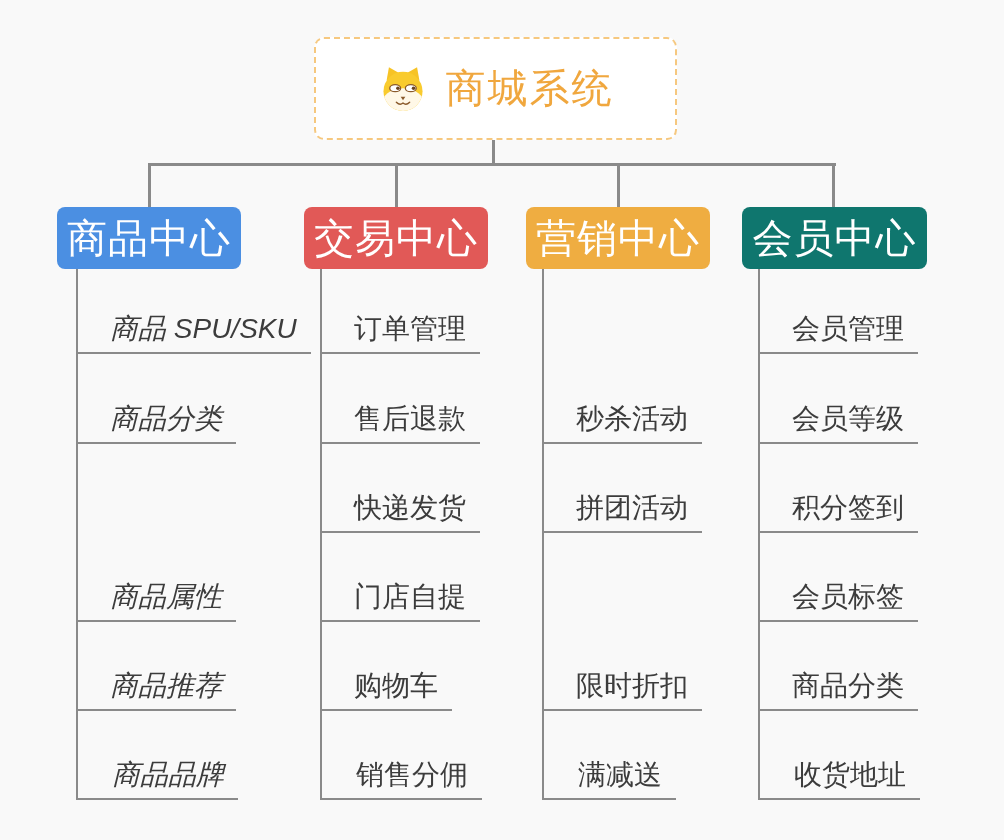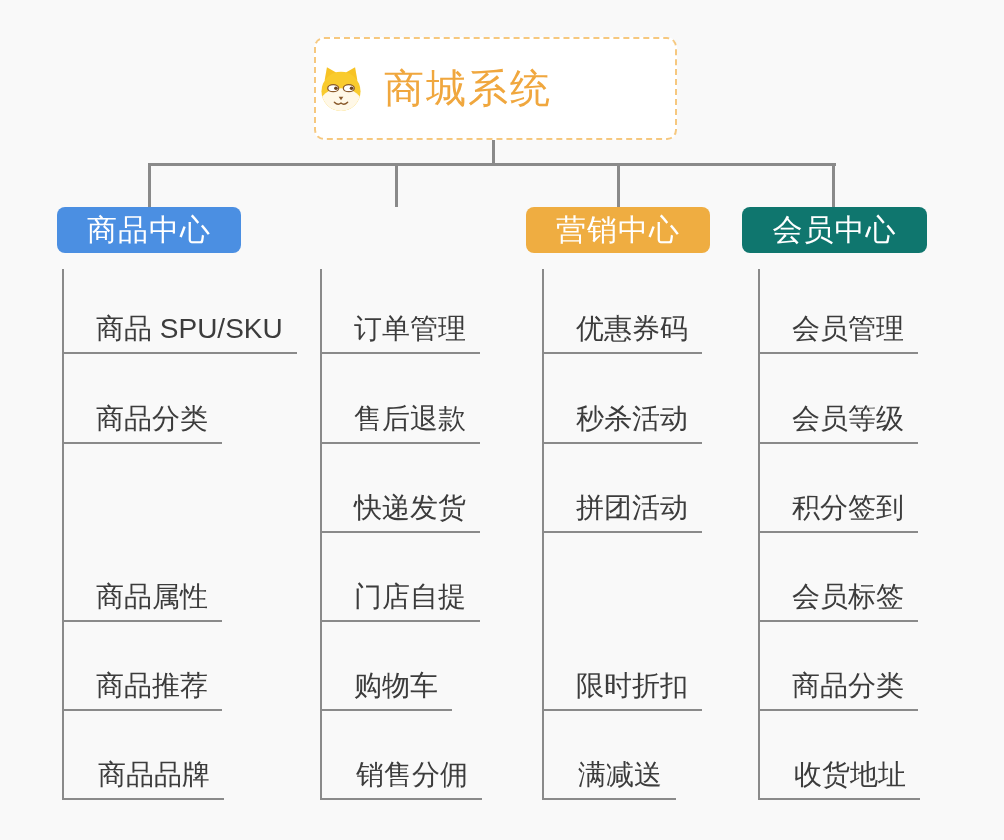--- a/index.html
+++ b/index.html
@@ -24,20 +24,21 @@
   
   .root-node {
     position: absolute;
     left: 314px; top: 37px;
     width: 363px; height: 103px;
     background: #FFFFFF;
     border: 2px dashed var(--root-border);
     border-radius: 10px;
     display: flex;
     align-items: center;
+    justify-content: center;
     gap: 18px;
     cursor: default;
   }
   .root-title {
     font-size: 40px;
     color: var(--root-accent);
     letter-spacing: 2px;
     white-space: nowrap;
   }
   .root-icon { width: 50px; height: 50px; display: block; }
@@ -48,45 +49,45 @@
   .hbar   { left: 148px; top: 163px; width: 688px; height: 3px; }
   .drop   { top: 166px; width: 3px; height: 41px; }
   .drop-0 { left: 148px; }
   .drop-1 { left: 395px; }
   .drop-2 { left: 617px; }
   .drop-3 { left: 832px; }
 
   
   .branch {
     position: absolute;
-    top: 207px; height: 46px;
+    top: 207px; height: 62px;
     border-radius: 8px;
     color: #FFFFFF;
-    font-size: 30px;
+    font-size: 40px;
     letter-spacing: 1px;
     display: flex;
     align-items: center;
     justify-content: center;
     white-space: nowrap;
     cursor: default;
   }
   .branch-0 { left: 57px;  width: 184px; }
   .branch-1 { left: 304px; width: 184px; }
   .branch-2 { left: 526px; width: 184px; }
   .branch-3 { left: 742px; width: 185px; }
 
   
   .col {
     position: absolute;
     top: 269px;
     height: 531px;
     width: 250px;
     border-left: 2px solid var(--line);
   }
-  .col-0 { left: 62px; }
+  .col-0 { left: 76px; font-style: italic; }
   .col-1 { left: 320px; }
   .col-2 { left: 542px; }
   .col-3 { left: 758px; }
 
   .leaf {
     position: absolute;
     left: -2px;
     white-space: nowrap;
     font-size: 28px;
     line-height: 34px;
@@ -129,20 +130,21 @@
   </div>
 
   <div class="conn stem"></div>
   <div class="conn hbar"></div>
   <div class="conn drop drop-0"></div>
   <div class="conn drop drop-1"></div>
   <div class="conn drop drop-2"></div>
   <div class="conn drop drop-3"></div>
 
   <div class="branch branch-0" style="background-color: rgb(75, 143, 226);">商品中心</div>
+  <div class="branch branch-1" style="background-color: rgb(225, 89, 87);">交易中心</div>
   <div class="branch branch-2" style="background-color: rgb(239, 173, 65); text-align: right;">营销中心</div>
   <div class="branch branch-3" style="background-color: #0f766e;">会员中心</div>
 
   <div class="col col-0">
     <div class="leaf r0">商品 SPU/SKU</div>
     <div class="leaf r1">商品分类</div>
     <div class="leaf r3">商品属性</div>
     <div class="leaf r4">商品推荐</div>
     <div class="leaf r5">商品品牌</div>
   </div>
@@ -150,21 +152,20 @@
   <div class="col col-1">
     <div class="leaf r0">订单管理</div>
     <div class="leaf r1">售后退款</div>
     <div class="leaf r2">快递发货</div>
     <div class="leaf r3">门店自提</div>
     <div class="leaf r4">购物车</div>
     <div class="leaf r5">销售分佣</div>
   </div>
 
   <div class="col col-2">
-    <div class="leaf r0">优惠券码</div>
     <div class="leaf r1">秒杀活动</div>
     <div class="leaf r2">拼团活动</div>
     <div class="leaf r4">限时折扣</div>
     <div class="leaf r5">满减送</div>
   </div>
 
   <div class="col col-3">
     <div class="leaf r0">会员管理</div>
     <div class="leaf r1">会员等级</div>
     <div class="leaf r2">积分签到</div>

